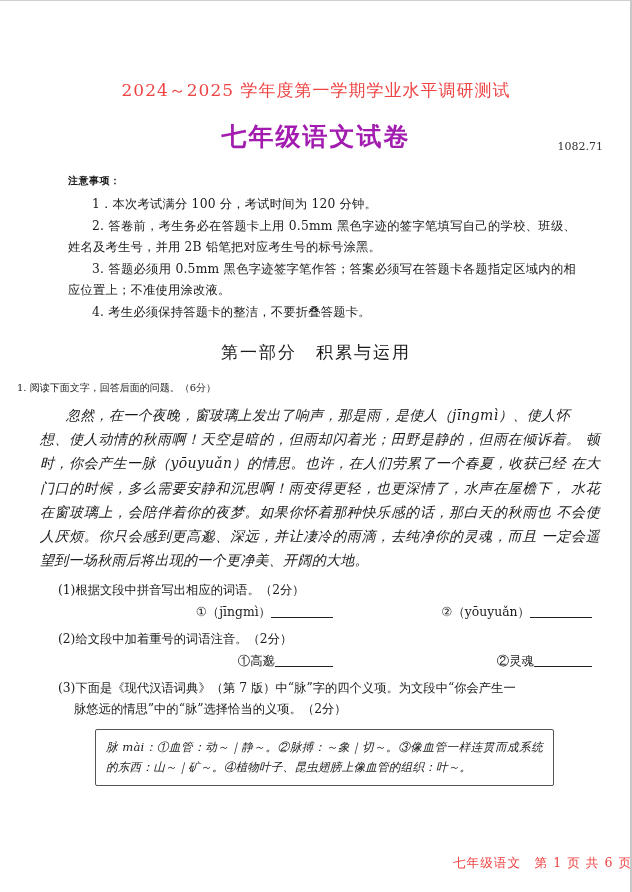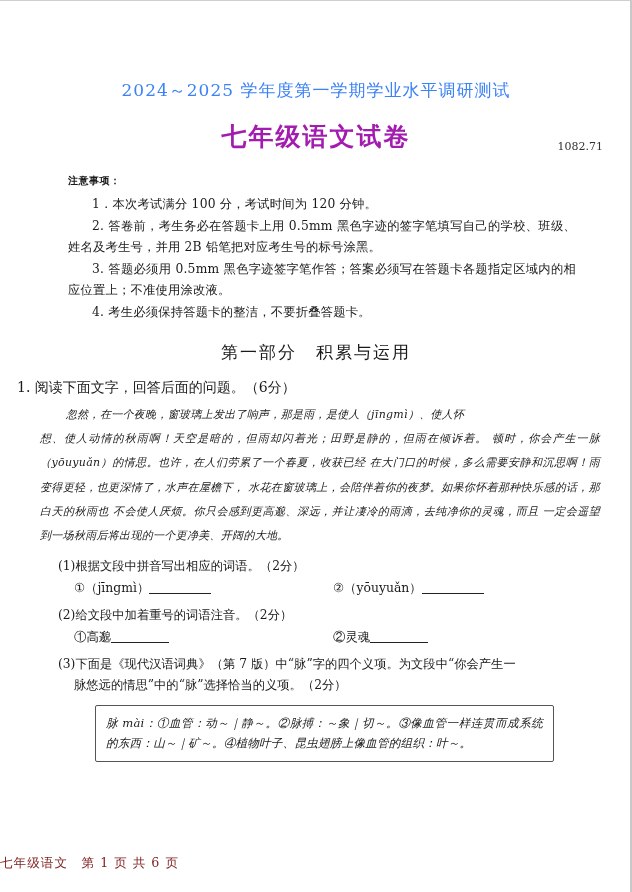--- a/index.html
+++ b/index.html
@@ -21,21 +21,21 @@
     box-sizing:border-box;
   }
 
   
   .doc-title-line{
     text-align:center;
     font-size:17px;
     letter-spacing:1px;
     margin-top:78px;
     font-family:"DejaVu Serif","Liberation Serif",serif;
-    color:#3b82f6;
+    color:#ef4444;
   }
   .main-title-row{
     position:relative;
     margin-top:18px;
     text-align:center;
     height:34px;
   }
   .main-title{
     font-size:25px;
     font-weight:700;
@@ -83,46 +83,47 @@
     text-align:center;
     font-size:12.5px;
     margin-top:10px;
     letter-spacing:.5px;
   }
 
   
   .q-stem{
     margin:14px 0 0 0;
     padding:0 40px 0 17px;
-    font-size:14px;
+    font-size:10px;
     line-height:19px;
   }
   .passage{
     margin:6px 0 0 0;
     padding:0 32px 0 40px;
-    font-size:11px;
+    font-size:14px;
     line-height:24.2px;
     text-align:justify;
     font-family:"DejaVu Serif","Liberation Serif",serif;
     font-style:italic;
     letter-spacing:.3px;
   }
   .passage .p-indent{ text-indent:26px; display:block; }
 
   .sub-q{
     padding:0 40px 0 58px;
     font-size:12.3px;
     line-height:22px;
     margin-top:7px;
   }
   .blank-row{
     padding:0 40px 0 74px;
     font-size:12.4px;
     margin-top:3px;
     display:flex;
+    text-align:right;
   }
   .blank-row .cell{ width:50%; white-space:nowrap; }
   .u-line{
     display:inline-block;
     border-bottom:1px solid #222;
     width:62px;
     height:12px;
     vertical-align:-2px;
   }
   .u-line.short{width:58px;}
@@ -146,24 +147,24 @@
     font-style:italic;
     text-align:justify;
     letter-spacing:.2px;
   }
 
   
   .footer{
     position:absolute;
     left:0;right:0;
     top:776px;
-    text-align:left;
+    text-align:right;
     font-size:12.6px;
     letter-spacing:1px;
-    color:#7f1d1d;
+    color:#ef4444;
   }
 </style>
 </head>
 <body>
 
 <div class="page">
 
   <div class="doc-title-line">2024～2025 学年度第一学期学业水平调研测试</div>
 
   <div class="main-title-row">

